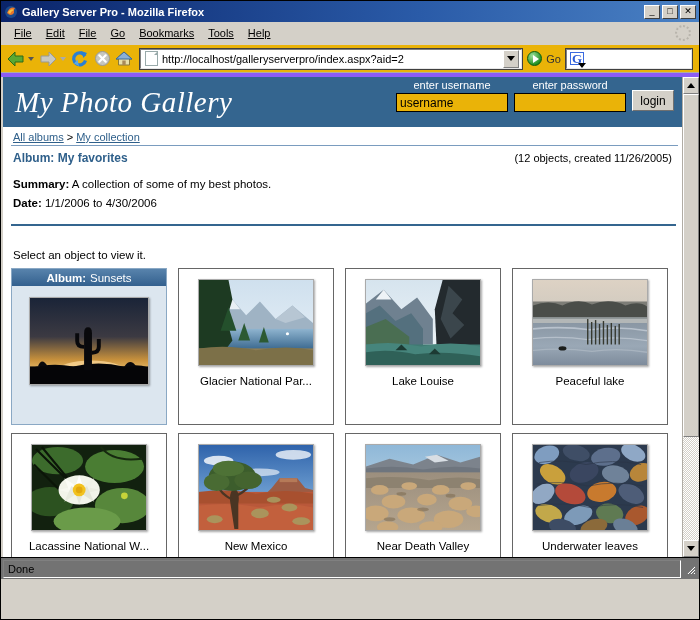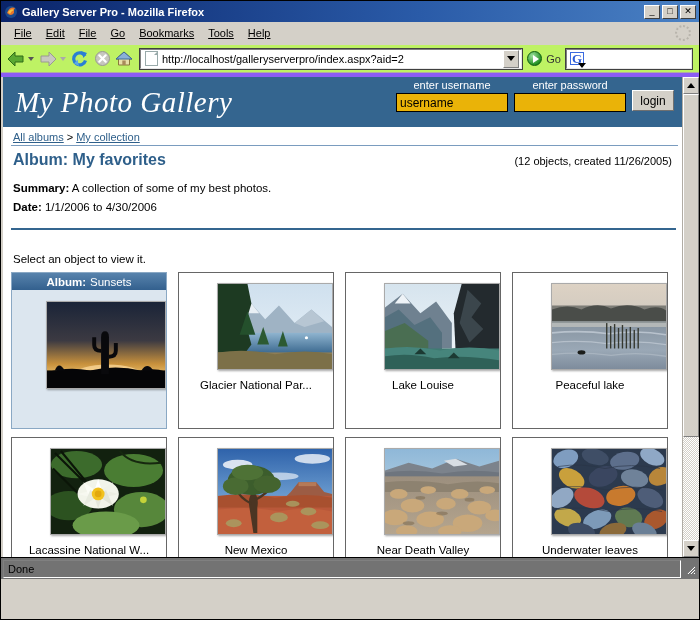--- a/index.html
+++ b/index.html
@@ -83,21 +83,21 @@
     position: absolute; right: 8px; top: 3px;
     width: 16px; height: 16px;
     border-radius: 50%;
     border: 2px dotted #b8b4ac;
     box-sizing: border-box;
   }
 
   
   .navbar {
     height: 28px;
-    background: #bef264;
+    background: #eab308;
     display: flex;
     align-items: center;
     padding: 0 4px;
     box-sizing: border-box;
     border-bottom: 1px solid #b0aca4;
   }
   .navicon {
     width: 22px; height: 22px;
     position: relative;
     flex: none;
@@ -292,21 +292,21 @@
   .crumb-sep { color: #000; margin: 0 3px; }
 
   .hr-thin { height: 1px; background: #7a9cbf; margin: 0 4px 0 8px; }
 
   .albumrow {
     display: flex; align-items: baseline;
     padding: 5px 10px 4px 10px;
     background: #fff;
   }
   .album-title {
-    font-size: 16px; font-weight: bold; color: #2e5f8a;
+    font-size: 12px; font-weight: bold; color: #2e5f8a;
     flex: 1;
     font-family: "Liberation Sans", sans-serif;
   }
   .album-meta {
     font-size: 11px; color: #000;
     font-family: "Liberation Sans", sans-serif;
     white-space: nowrap;
   }
 
   .metabox { background: #fff; padding: 2px 10px 4px 10px; }
@@ -332,21 +332,21 @@
   }
   .tile {
     width: 156px;
     height: 157px;
     margin: 0 11px 8px 0;
     border: 1px solid #666;
     background: #fff;
     box-sizing: border-box;
     display: flex;
     flex-direction: column;
-    align-items: flex-end;
+    align-items: center;
     position: relative;
     overflow: hidden;
   }
   .tile.album {
     background: #dce6ef;
     border-color: #8aa8c4;
   }
   .tile-head {
     width: 100%;
     height: 17px;

